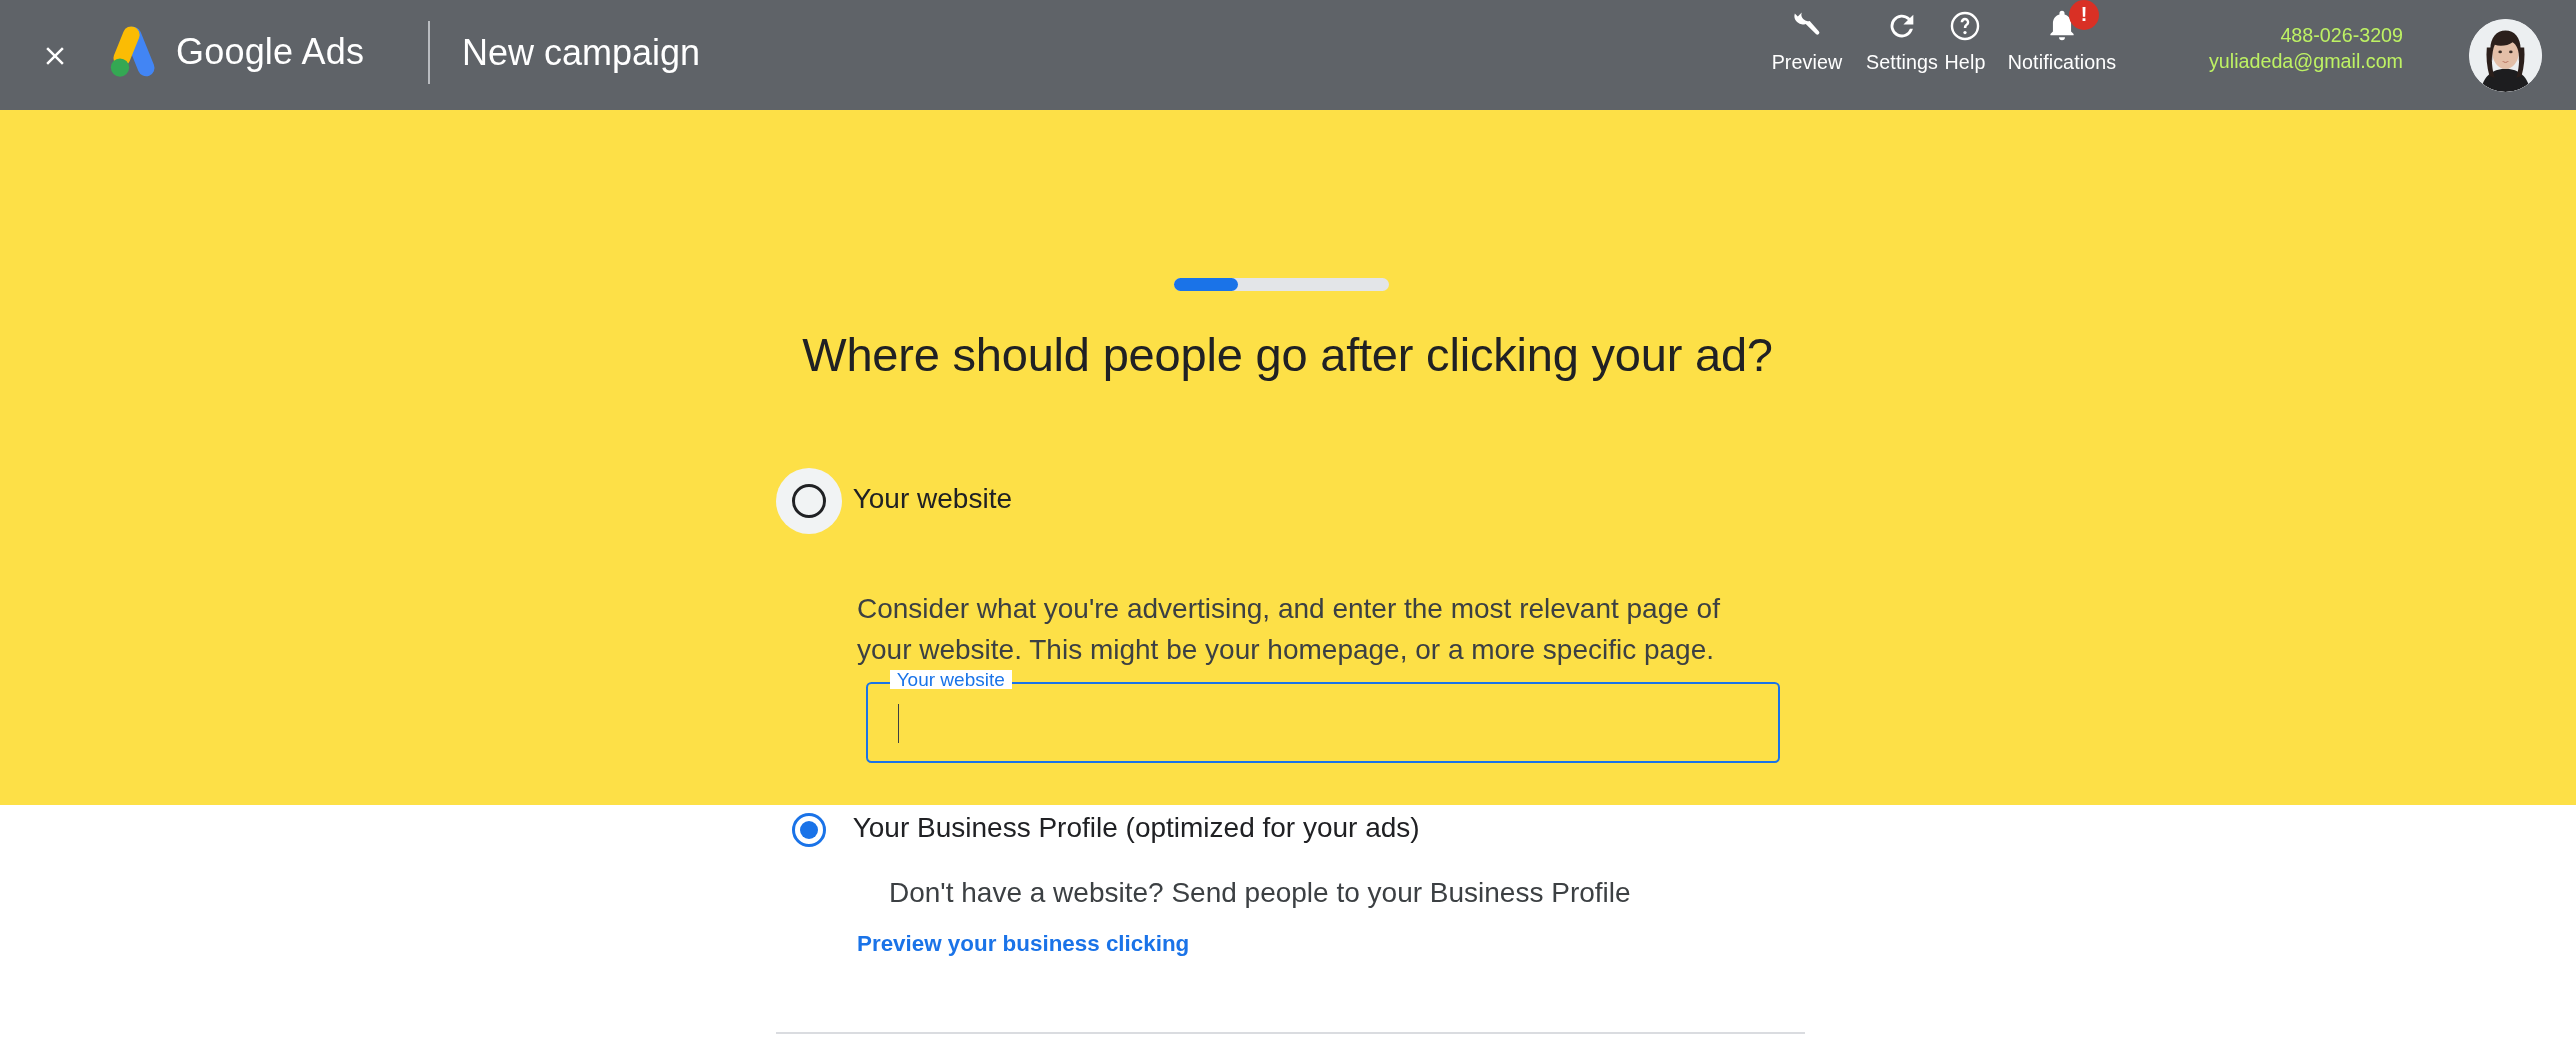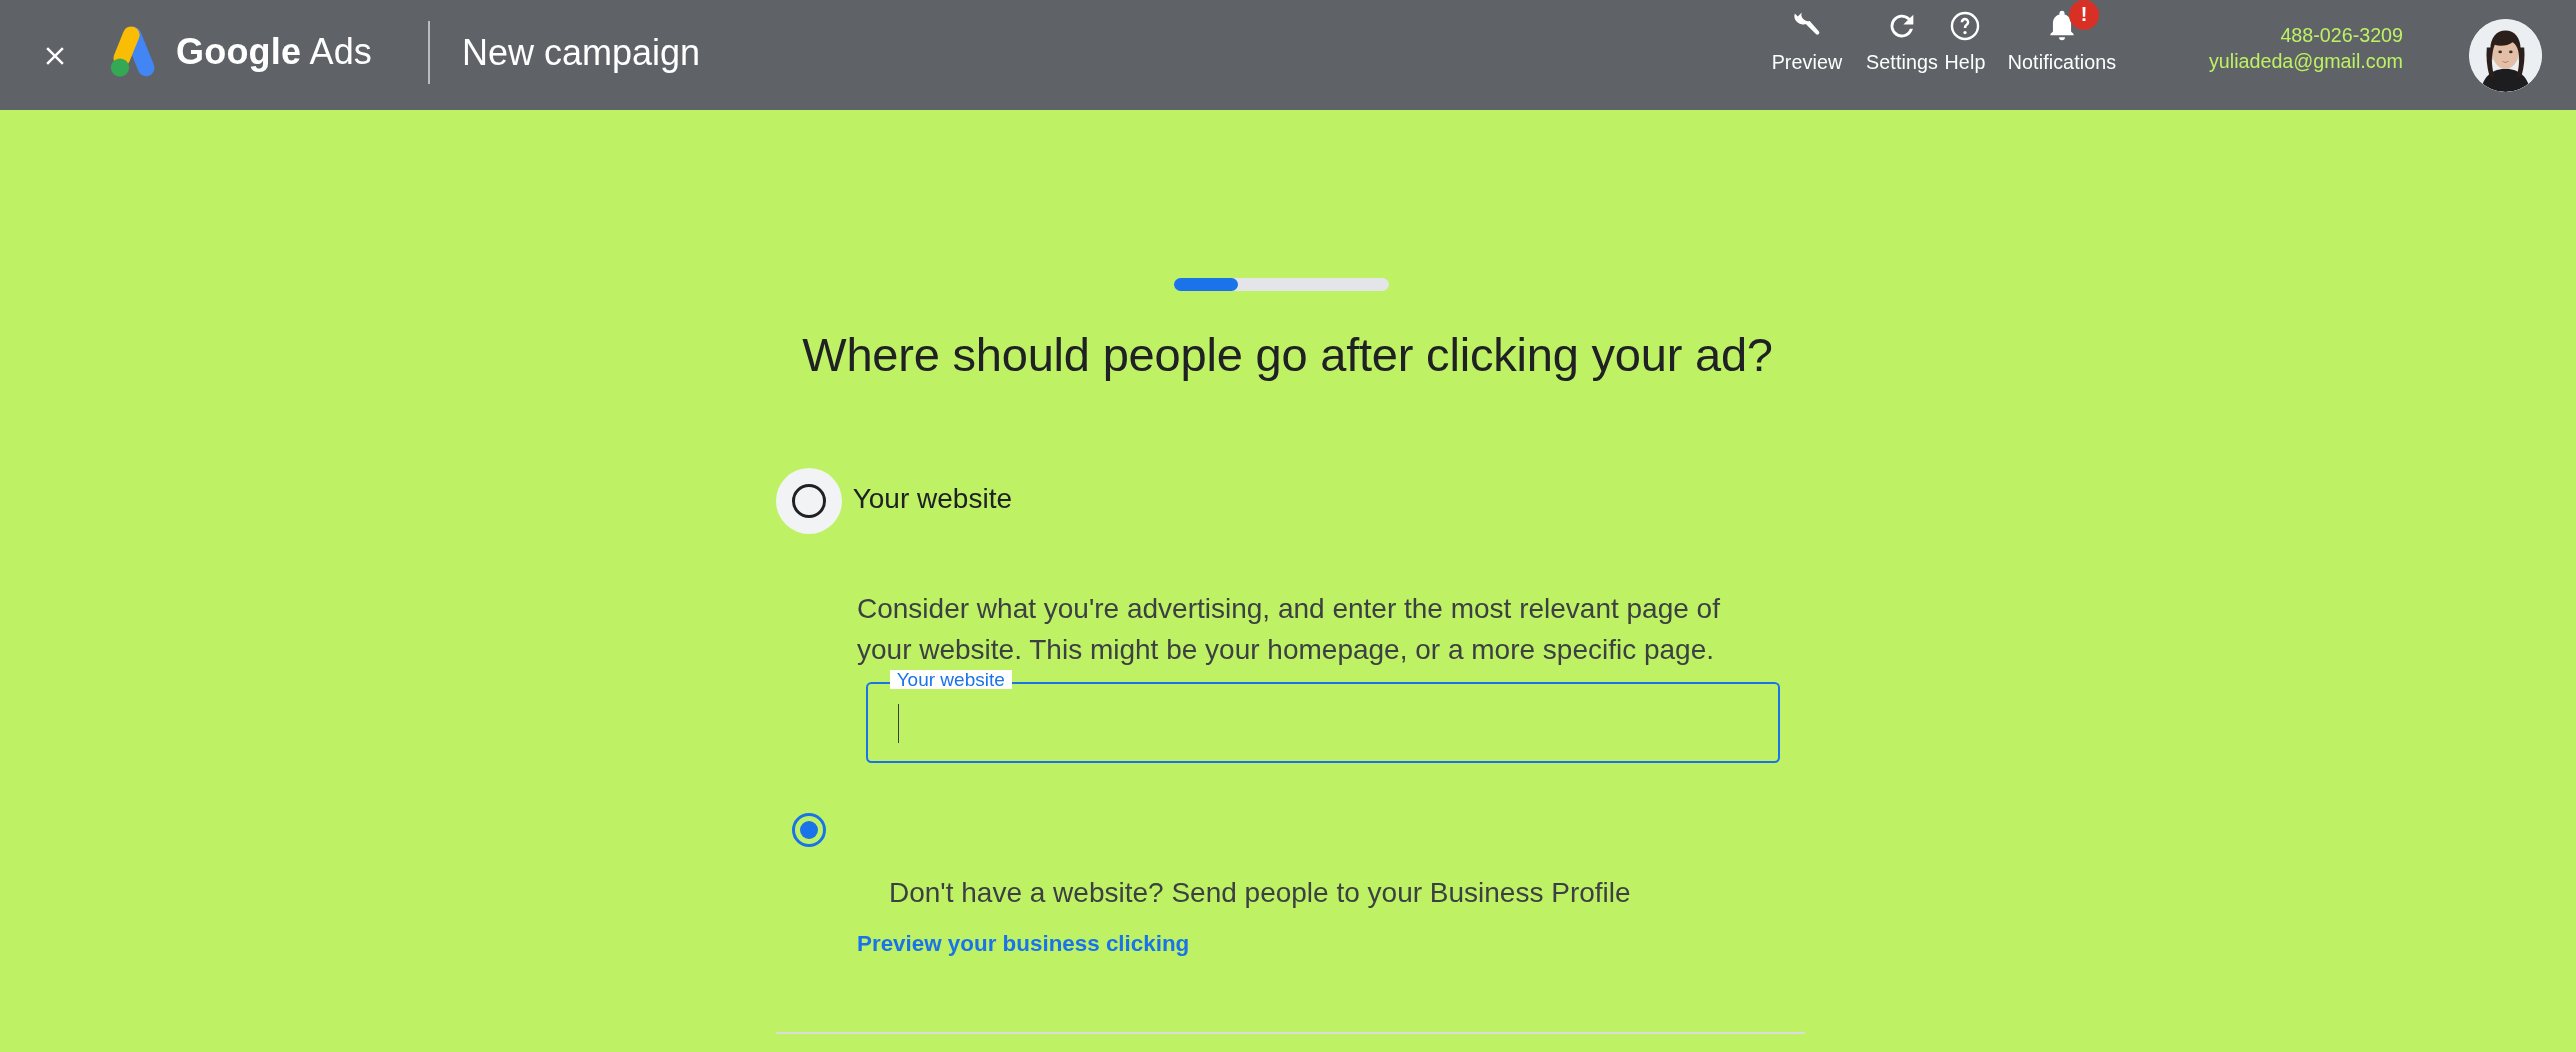--- a/index.html
+++ b/index.html
@@ -32,21 +32,21 @@
     position: absolute; left: 106px; top: 23px;
     display: flex; align-items: center; gap: 16px;
   }
   .ads-logo { width: 54px; height: 57px; display:block; }
   .brand-text {
     font-size: 36px;
     letter-spacing: 0.2px;
     color: #ffffff;
     white-space: nowrap;
   }
-  .brand-text .g-bold { font-weight: 700; }
+  .brand-text .g-bold { font-weight: 400; }
   .brand-text .g-reg { font-weight: 400; text-align: right; }
 
   .brand-divider {
     position: absolute; left: 428px; top: 20.6px;
     width: 1.8px; height: 63px;
     background: #b9bcc0;
   }
   .page-title-top {
     position: absolute; left: 462px; top: 32px;
     font-size: 36px; font-weight: 400; color: #ffffff;
@@ -85,22 +85,22 @@
     position: absolute; left: 2469px; top: 19px;
     width: 73px; height: 73px; border-radius: 50%;
     overflow: hidden; cursor: pointer;
     background: #e8eaed;
   }
   .avatar svg { display: block; }
 
   
   .content {
     position: absolute; top: 110px; left: 0;
-    width: 2576px; height: 943px;
-    background: #bef264;
+    width: 2576px; height: 695px;
+    background: #fde047;
   }
 
   .progress-track {
     position: absolute; left: 1174px; top: 168px;
     width: 215px; height: 12.5px;
     border-radius: 7.2px;
     background: #e3e5e8;
   }
   .progress-fill {
     width: 64px; height: 12.5px;
@@ -314,20 +314,21 @@
       <input class="field-input" type="text" placeholder="" style="">
       <div class="field-caret"></div>
     </div>
 
     <div class="option-row" style="left:776px; top:687px;">
       <div class="radio-hit">
         <div class="radio-outer checked">
           <div class="radio-inner"></div>
         </div>
       </div>
+      <div class="option-label">Your Business Profile (optimized for your ads)</div>
     </div>
     <div class="option-desc" style="left:857px; top:763px;margin-left:32px;">Don't have a website? Send people to your Business Profile</div>
 
     <div class="link-preview">Preview your business clicking</div>
   </div>
 
   <div class="footer-divider"></div>
 
 </div>
 

